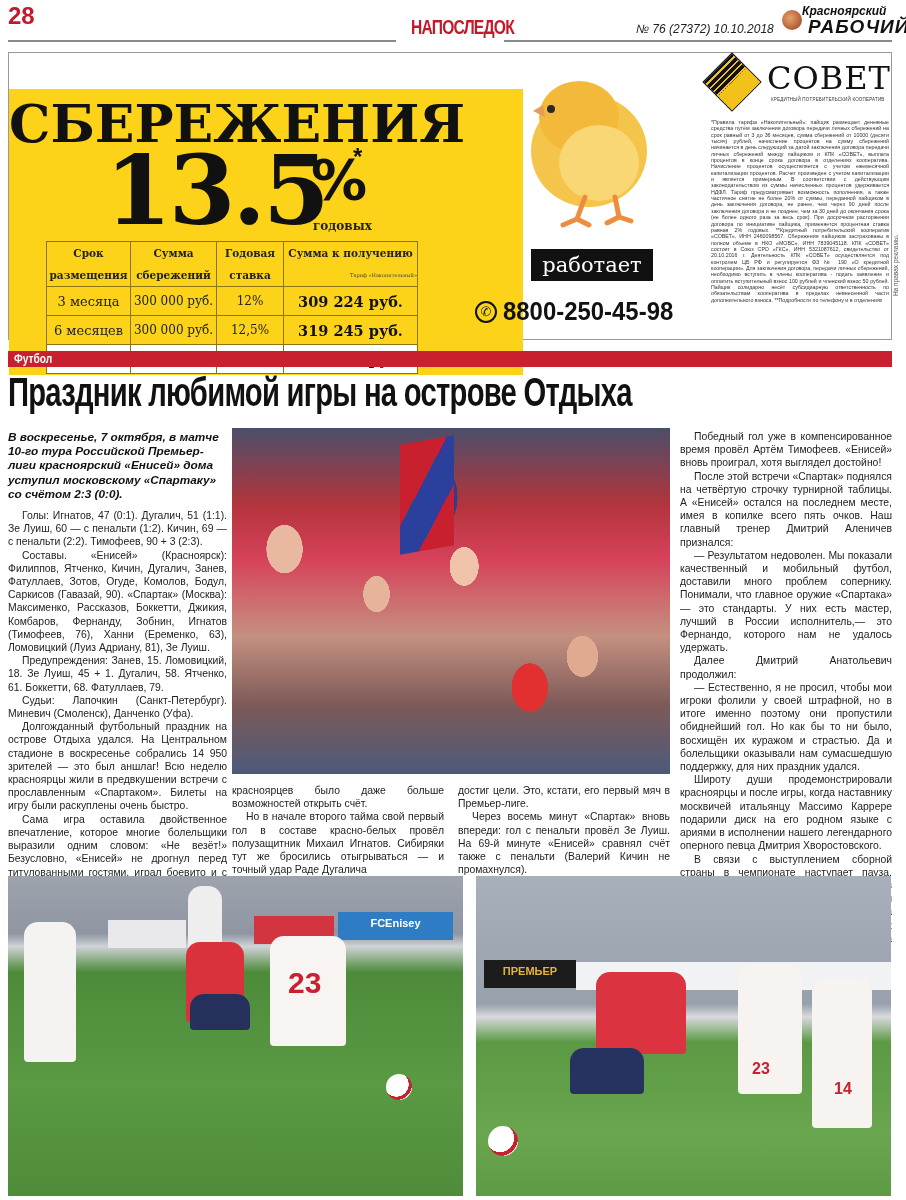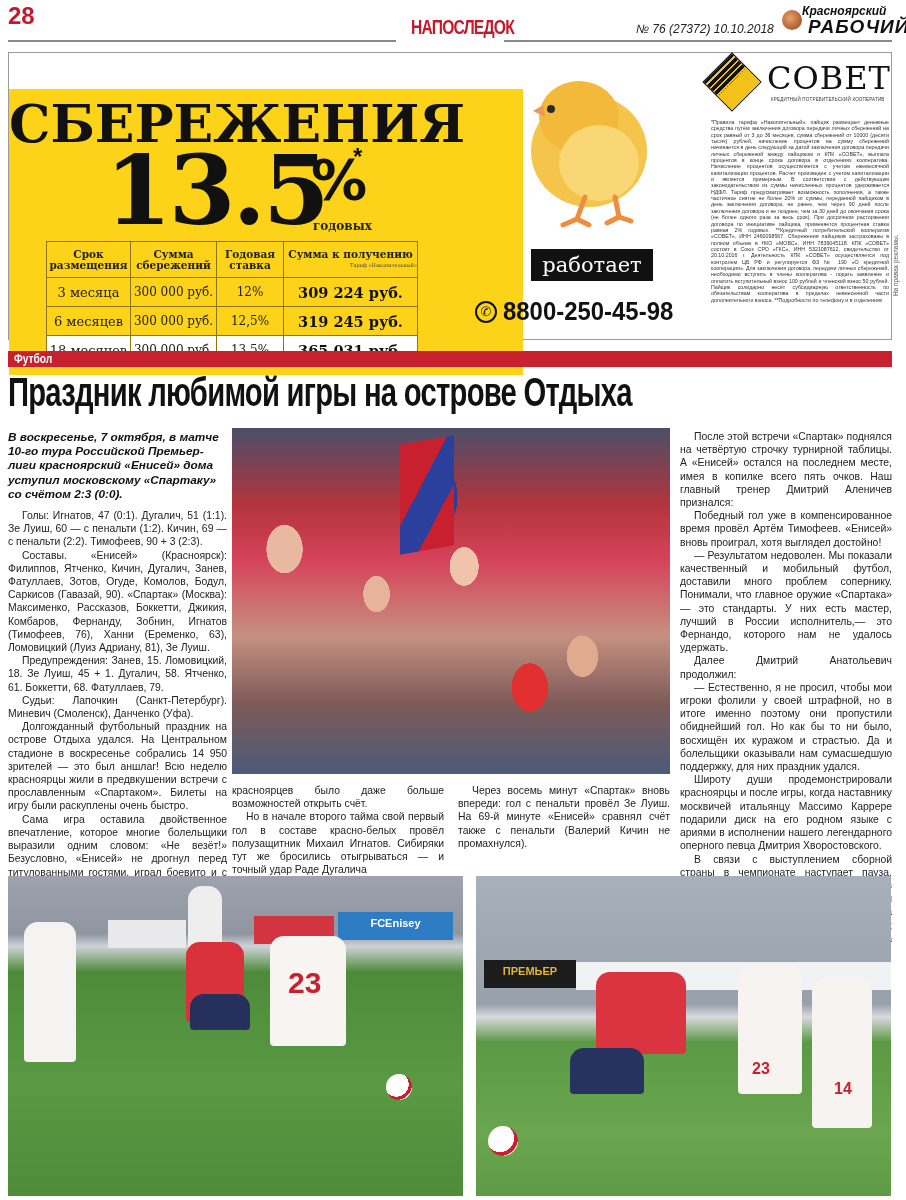--- a/index.html
+++ b/index.html
@@ -20,21 +20,21 @@
   
   .ad { position: absolute; left: 8px; top: 52px; width: 884px; height: 288px; border: 1px solid #9a9a9a; background: #fff; }
   .ad-yellow { position: absolute; left: 0; top: 0; width: 514px; height: 286px; background: #fcd319; margin-top: 36px; }
   .ad-title { position: absolute; left: 0; top: 4px; width: 450px; text-align: center; font-family: "DejaVu Serif", serif; font-weight: bold; font-size: 52px; letter-spacing: 0px; color: #111; }
   .ad-rate { position: absolute; left: 96px; top: 54px; font-family: "DejaVu Serif", serif; font-weight: bold; font-size: 96px; line-height: 96px; letter-spacing: -3px; color: #111; }
   .ad-pct { position: absolute; left: 302px; top: 58px; font-family: "DejaVu Sans", sans-serif; font-weight: bold; font-size: 56px; color: #111; }
   .ad-star { position: absolute; left: 344px; top: 54px; font-size: 24px; font-weight: bold; color: #111; }
   .ad-yearly { position: absolute; left: 304px; top: 130px; font-family: "DejaVu Serif", serif; font-weight: bold; font-size: 12px; color: #222; }
   .ad-table { position: absolute; left: 37px; top: 152px; width: 372px; border-collapse: collapse; font-family: "DejaVu Serif", serif; }
   .ad-table th, .ad-table td { border: 1px solid #8c7410; text-align: center; vertical-align: middle; }
-  .ad-table th { font-size: 10.5px; font-weight: bold; color: #222; line-height: 11px; height: 36px; }
+  .ad-table th { font-size: 10.5px; font-weight: bold; color: #222; line-height: 22px; height: 36px; }
   .ad-table td { height: 29px; font-size: 12px; color: #222; }
   .ad-table td.big { font-size: 14.5px; font-weight: bold; color: #111; }
   .ad-table tr.white td { background: #ffffff; }
   .ad-table .tariff { display: block; font-size: 5px; font-weight: normal; text-align: right; color: #444; }
   .ad-table td.term { font-size: 13px; }
 
   .chick { position: absolute; left: 498px; top: 14px; width: 150px; height: 166px; }
   .works { position: absolute; left: 522px; top: 196px; width: 122px; height: 32px; background: #111; color: #fff; font-family: "DejaVu Serif", serif; font-size: 21px; text-align: center; line-height: 32px; }
   .phone-icon { position: absolute; left: 466px; top: 248px; width: 22px; height: 22px; border: 2px solid #111; border-radius: 50%; font-size: 13px; text-align: center; line-height: 18px; }
   .phone-num { position: absolute; left: 494px; top: 243px; font-size: 26px; font-weight: bold; color: #111; transform: scaleX(0.92); transform-origin: left; }
@@ -166,26 +166,27 @@
 <div class="photo photo-fans">
   <div class="flag"></div>
 </div>
 
 <div class="col" style="left:232px;top:784px;width:212px;">
   <p style="text-indent:0">красноярцев было даже больше возможностей открыть счёт.</p>
   <p>Но в начале второго тайма свой первый гол в составе красно-белых провёл полузащитник Михаил Игнатов. Сибиряки тут же бросились отыгрываться — и точный удар Раде Дугалича</p>
 </div>
 
 <div class="col" style="left:458px;top:784px;width:212px;">
+  <p style="text-indent:0">достиг цели. Это, кстати, его первый мяч в Премьер-лиге.</p>
   <p>Через восемь минут «Спартак» вновь впереди: гол с пенальти провёл Зе Луиш. На 69-й минуте «Енисей» сравнял счёт также с пенальти (Валерий Кичин не промахнулся).</p>
 </div>
 
 <div class="col" style="left:680px;top:430px;width:212px;">
+  <p>Победный гол уже в компенсированное время провёл Артём Тимофеев. «Енисей» вновь проиграл, хотя выглядел достойно!</p>
   <p>После этой встречи «Спартак» поднялся на четвёртую строчку турнирной таблицы. А «Енисей» остался на последнем месте, имея в копилке всего пять очков. Наш главный тренер Дмитрий Аленичев признался:</p>
-  <p>Победный гол уже в компенсированное время провёл Артём Тимофеев. «Енисей» вновь проиграл, хотя выглядел достойно!</p>
   <p>— Результатом недоволен. Мы показали качественный и мобильный футбол, доставили много проблем сопернику. Понимали, что главное оружие «Спартака» — это стандарты. У них есть мастер, лучший в России исполнитель,— это Фернандо, которого нам не удалось удержать.</p>
   <p>Далее Дмитрий Анатольевич продолжил:</p>
   <p>— Естественно, я не просил, чтобы мои игроки фолили у своей штрафной, но в итоге именно поэтому они пропустили обиднейший гол. Но как бы то ни было, восхищён их куражом и страстью. Да и болельщики оказывали нам сумасшедшую поддержку, для них праздник удался.</p>
   <p>Широту души продемонстрировали красноярцы и после игры, когда наставнику москвичей итальянцу Массимо Каррере подарили диск на его родном языке с ариями в исполнении нашего легендарного оперного певца Дмитрия Хворостовского.</p>
   <p>В связи с выступлением сборной страны в чемпионате наступает пауза. Следующую игру «Енисей» проведёт в субботу, 20 октября, в Оренбурге. Здешний клуб играет в жёстком стиле и весьма неуступчив, но мы верим, что у наших ребят ещё не всё потеряно. И фортуна повернётся к нам лицом!</p>
   <div class="author">Леонид ФЁДОРОВ.</div>
 </div>
 
 <div class="photo photo-left">
   <div class="board" style="left:330px;top:36px;width:115px;background:#2e7cc4;color:#fff;">FCEnisey</div>

